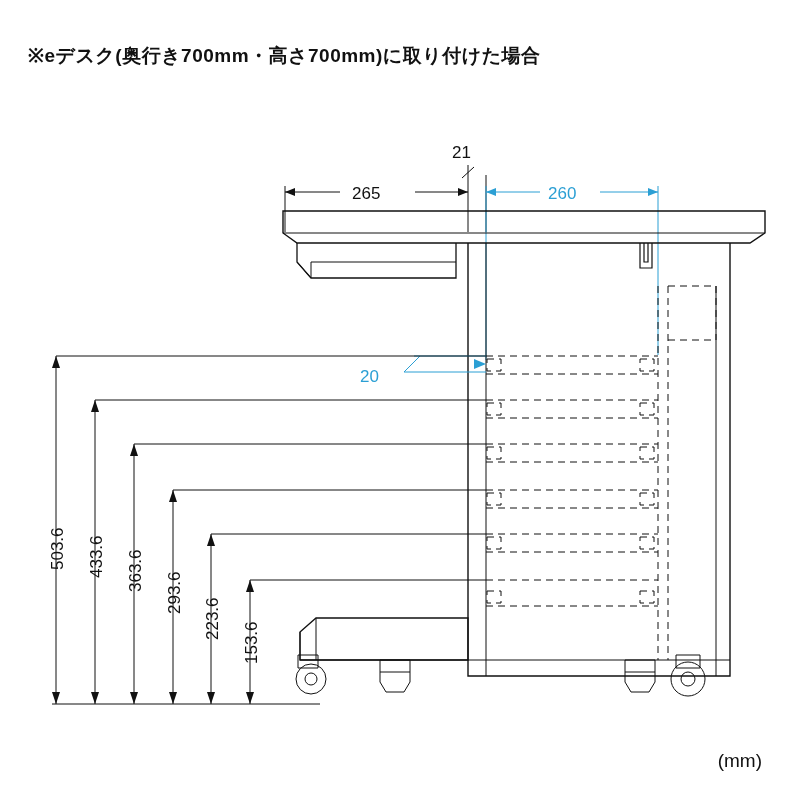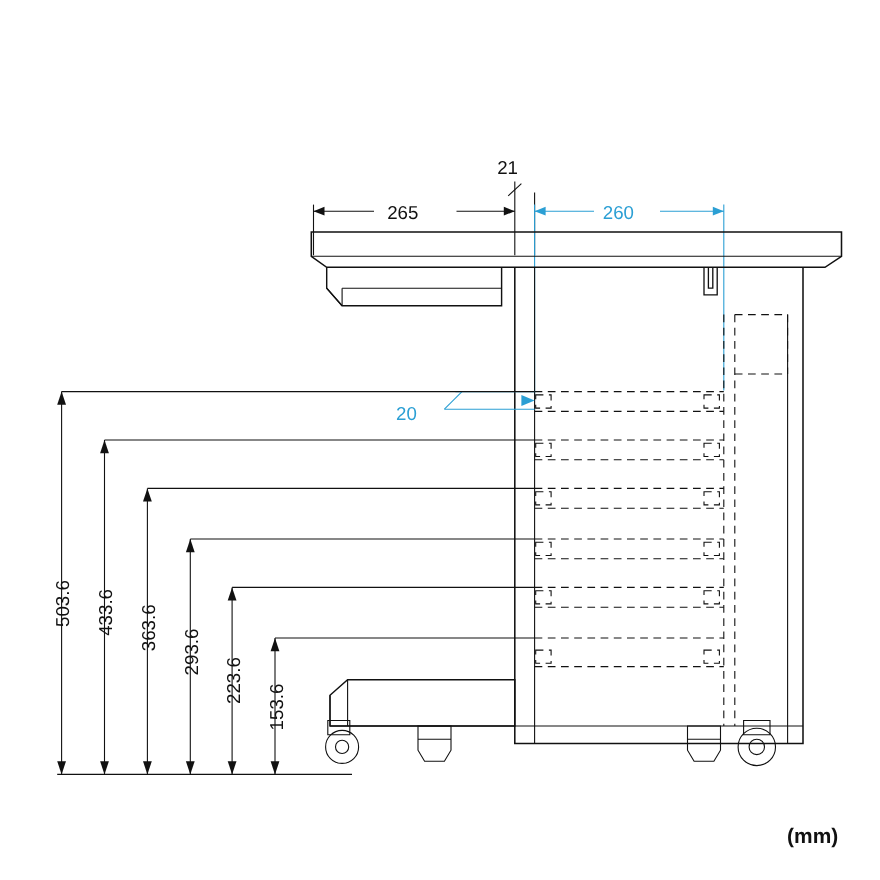--- a/index.html
+++ b/index.html
@@ -29,21 +29,21 @@
     font-weight: bold;
     letter-spacing: 0.5px;
     white-space: nowrap;
     color: #111111;
   }
   .unit-label {
     position: absolute;
     right: 38px;
     bottom: 28px;
     font-size: 19px;
-    font-weight: bold;
+    font-weight: normal;
     color: #111111;
     margin-left: 12px;
   }
   svg#drawing {
     position: absolute;
     left: 0;
     top: 0;
     width: 800px;
     height: 800px;
   }
@@ -60,20 +60,21 @@
   .ln { stroke: #111111; fill: none; }
   .ln-thin { stroke: #111111; fill: none; stroke-width: 1; }
   .ln-blue { stroke: #2b9fd4; fill: none; stroke-width: 1; }
   .dash { stroke-dasharray: 7 5; }
 </style>
 </head>
 <body>
 
 <div id="frame">
 
+  <div class="caption">※eデスク(奥行き700mm・高さ700mm)に取り付けた場合</div>
 
   <svg id="drawing" viewBox="0 0 800 800">
 
     <g>
       <line class="ln-thin" x1="285" y1="186" x2="285" y2="232"></line>
       <line class="ln-thin" x1="285" y1="192" x2="340" y2="192"></line>
       <line class="ln-thin" x1="415" y1="192" x2="468" y2="192"></line>
       <polygon points="285,192 295,188 295,196" fill="#111111"></polygon>
       <polygon points="468,192 458,188 458,196" fill="#111111"></polygon>
       <text class="dim" x="352" y="199">265</text>

